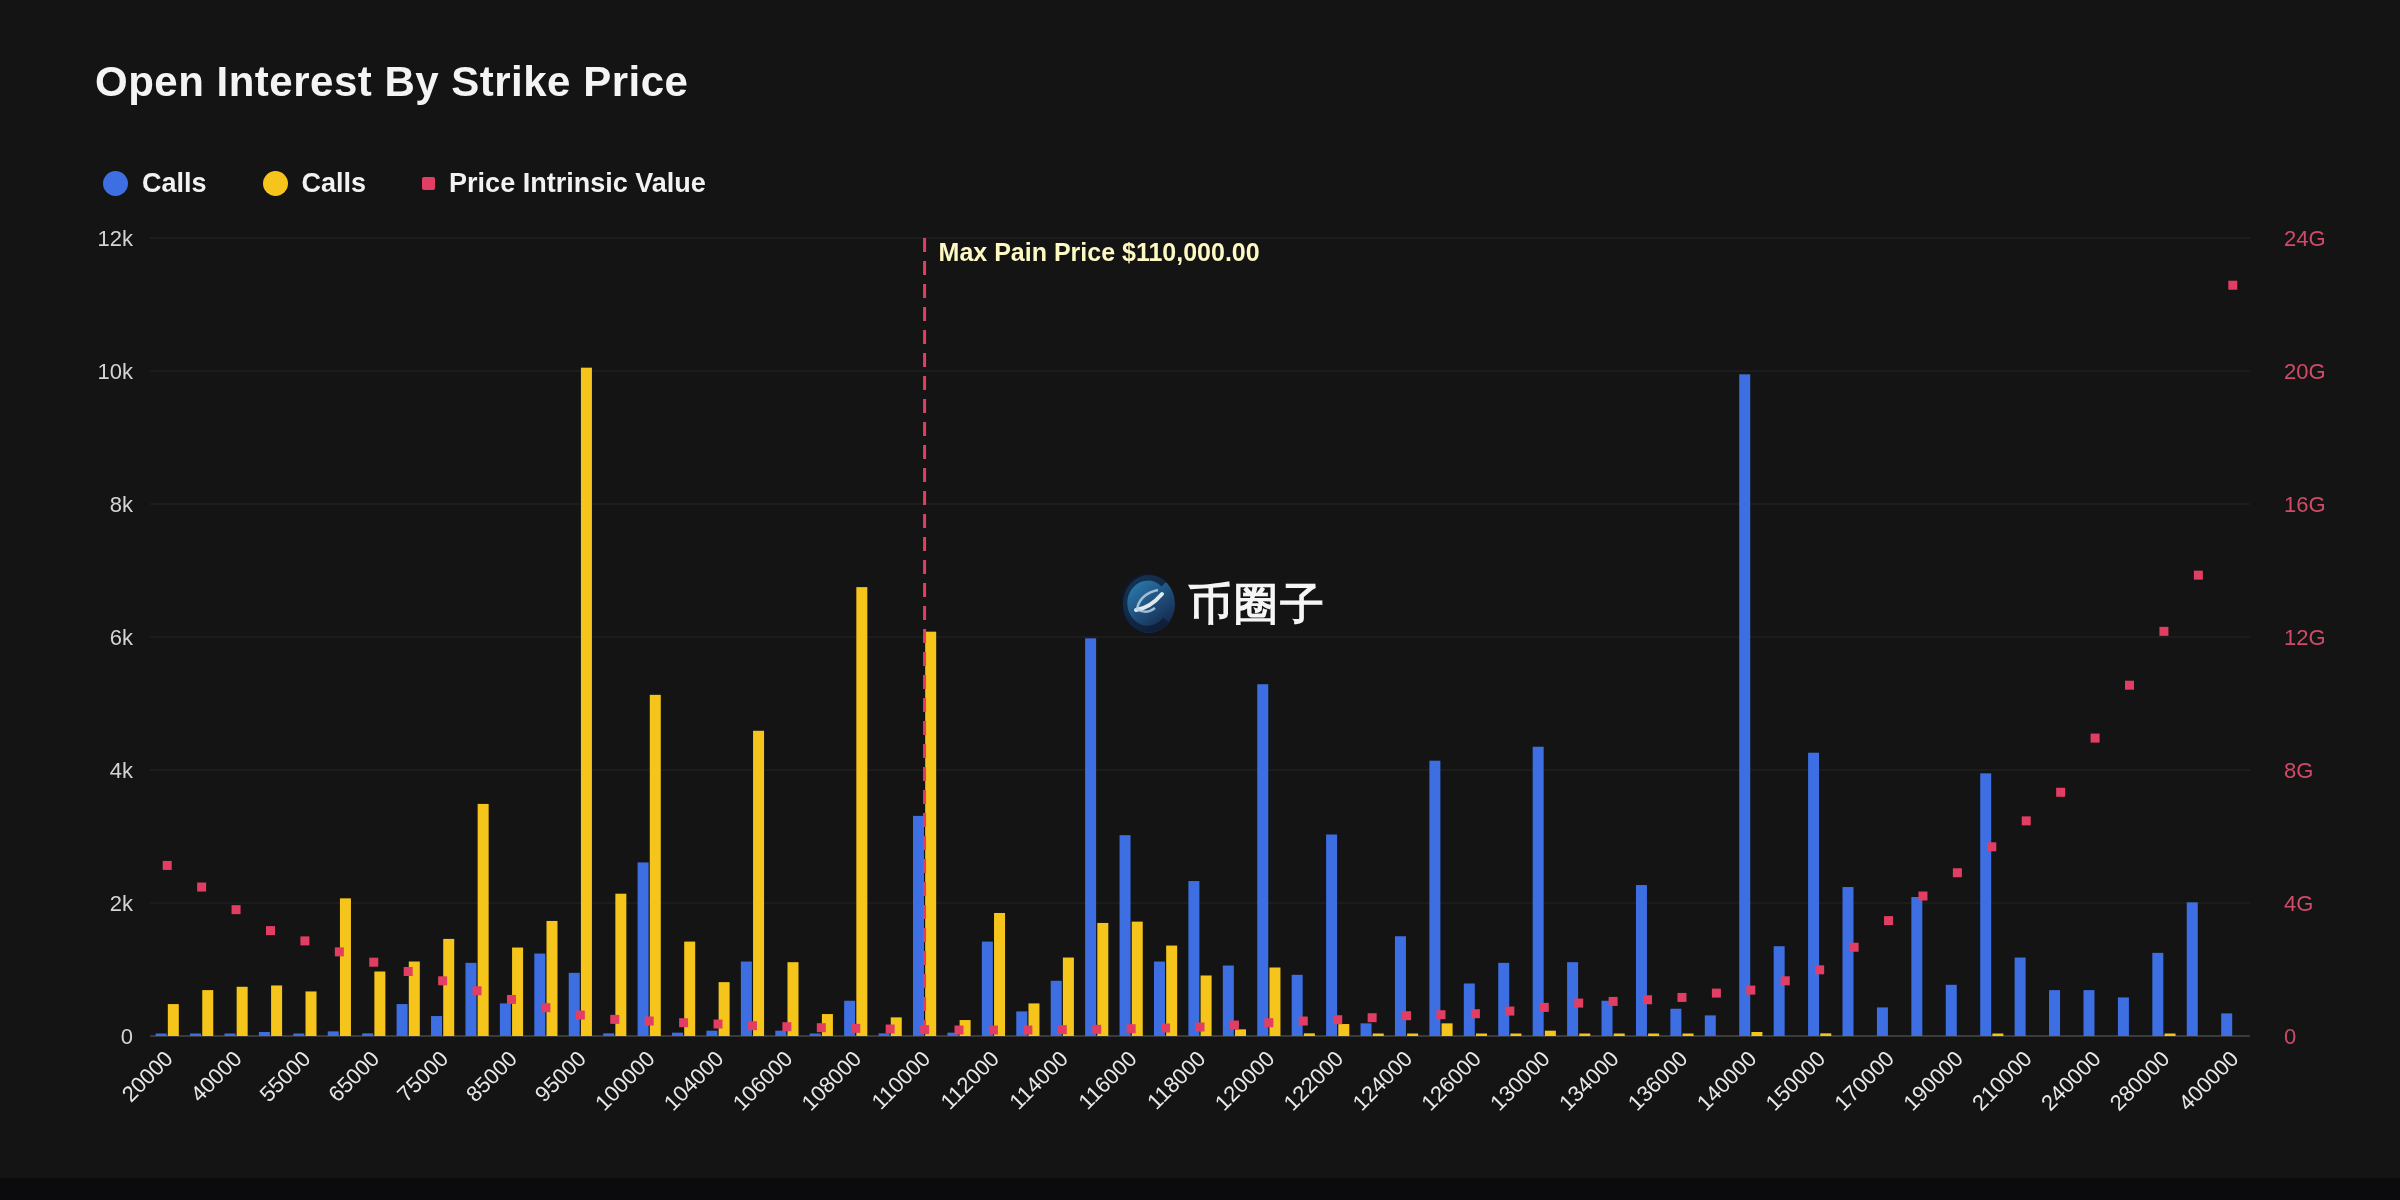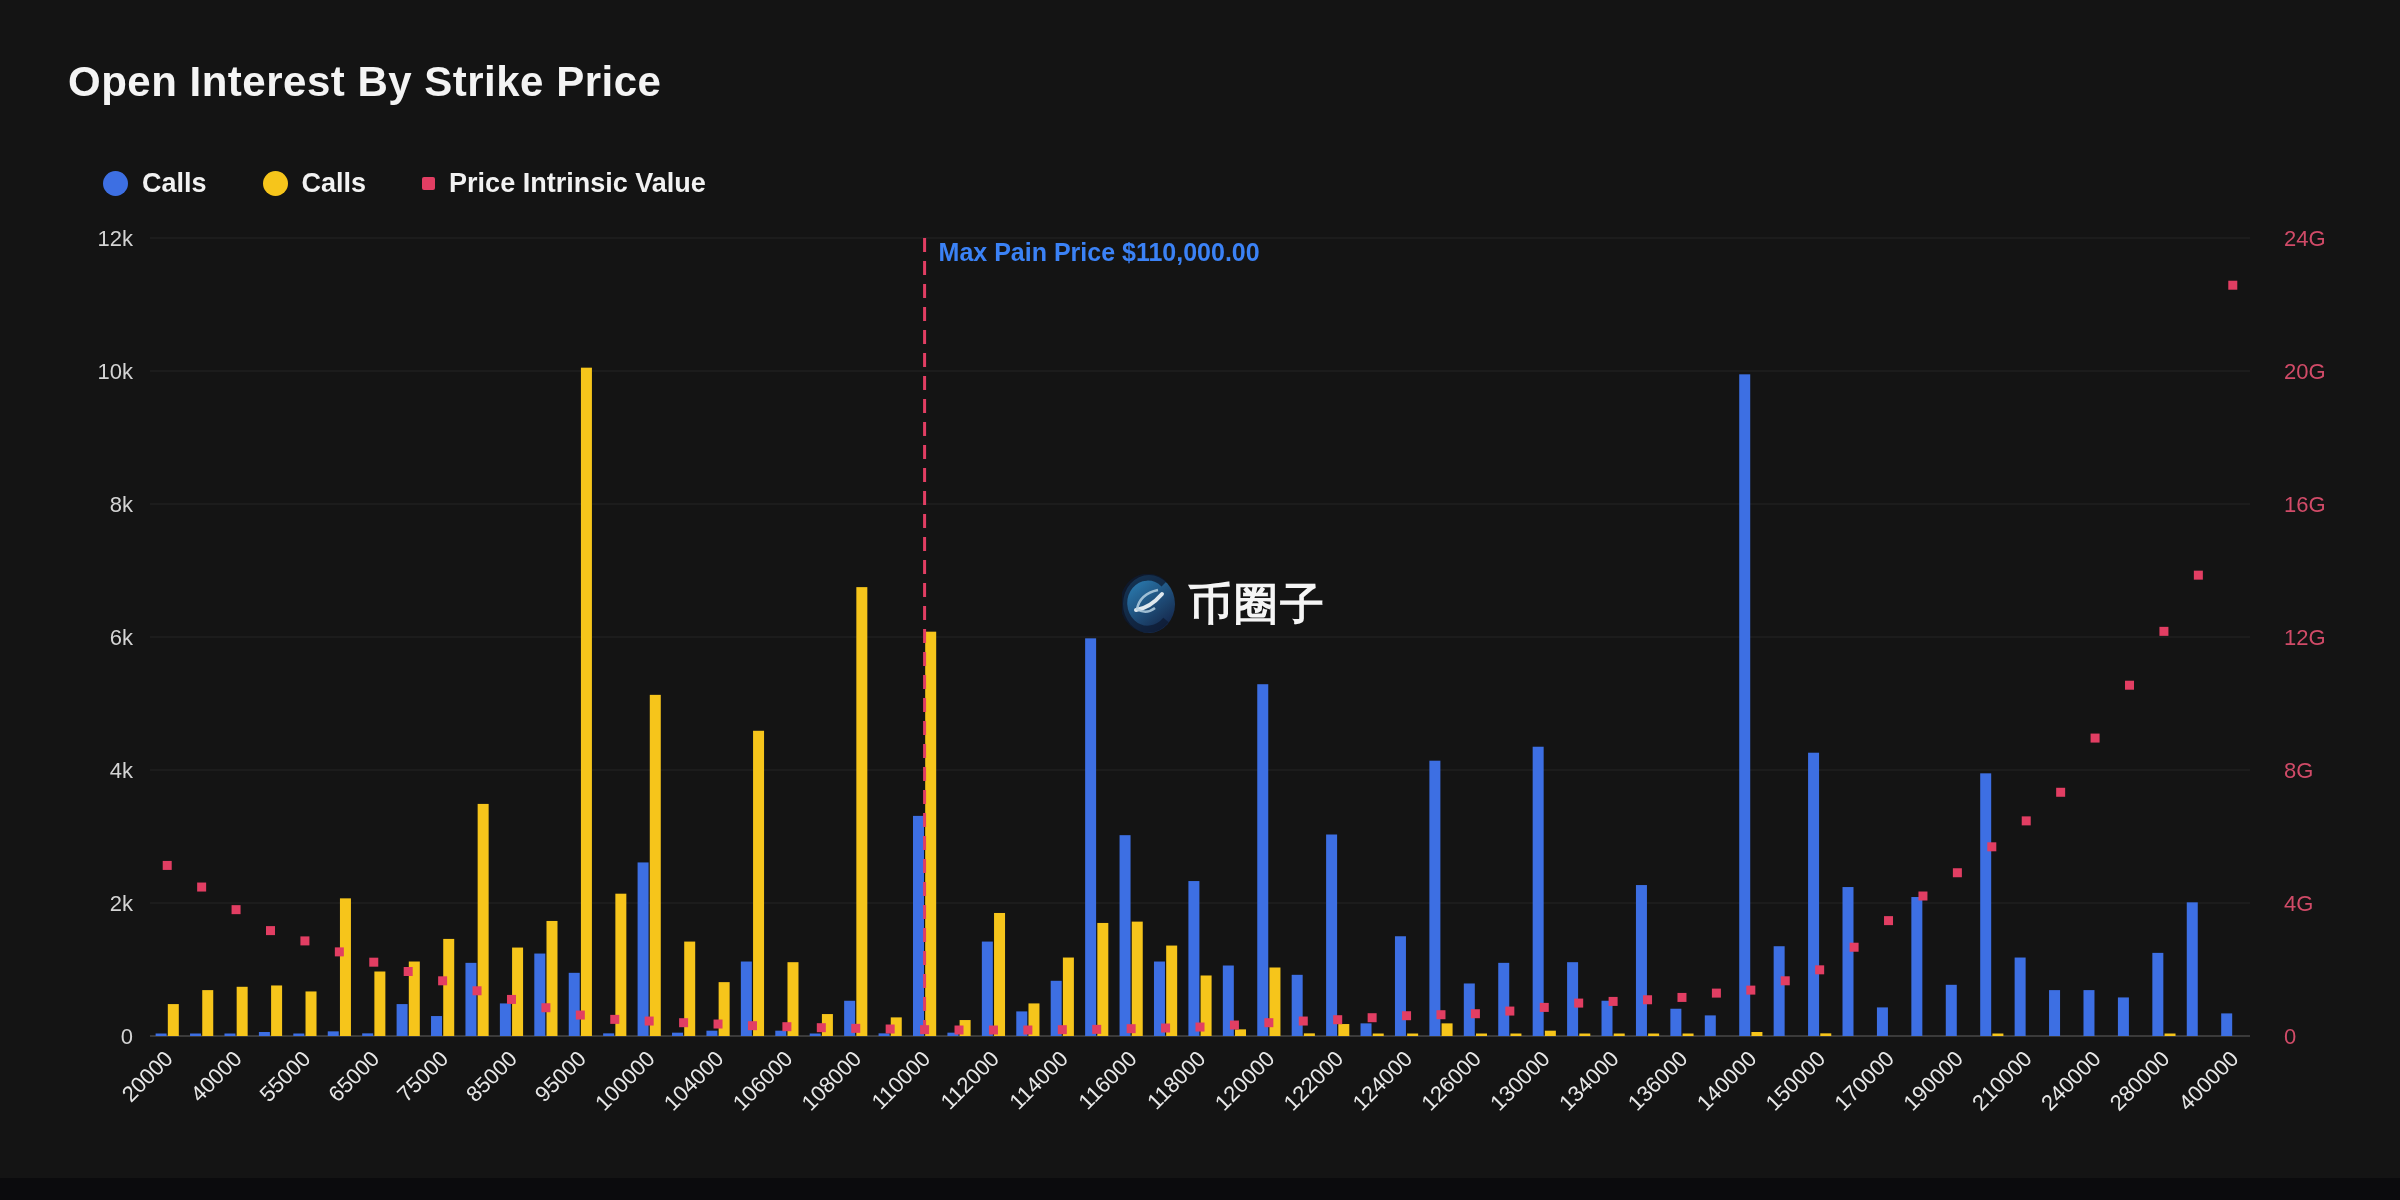--- a/index.html
+++ b/index.html
@@ -1,28 +1,28 @@
 <!DOCTYPE html>
 <html><head>
 <meta charset="utf-8">
 <style>
   html,body{margin:0;padding:0;background:#141414;width:2400px;height:1200px;overflow:hidden;
     font-family:"Liberation Sans",sans-serif;}
   .page{position:relative;width:2400px;height:1200px;background:#141414;}
-  .chart-title{position:absolute;left:68px;top:58px;margin:0;font-size:42px;font-weight:bold;
+  .chart-title{position:absolute;left:95px;top:58px;margin:0;font-size:42px;font-weight:bold;
     color:#f4f4f4;letter-spacing:.5px;}
   .legend{position:absolute;left:103px;top:168px;display:flex;align-items:flex-end;}
   .legend-item{display:flex;align-items:center;margin-right:56px;cursor:pointer;}
   .swatch{display:inline-block;margin-right:14px;}
   .swatch.circle{width:25px;height:25px;border-radius:50%;}
   .swatch.square{width:13px;height:13px;border-radius:2px;}
   .legend-item span.lbl{color:#f2f2f2;font-size:27px;font-weight:bold;}
   #chart{position:absolute;left:0;top:0;width:2400px;height:1200px;}
   svg text{font-family:"Liberation Sans",sans-serif;}
-  .maxpain-label{position:absolute;top:238px;font-size:25px;font-weight:bold;color:#3b82f6;
+  .maxpain-label{position:absolute;top:238px;font-size:25px;font-weight:bold;color:#fef9c3;
     white-space:nowrap;}
   .watermark{position:absolute;left:1122px;top:574px;display:flex;align-items:center;opacity:.96;}
   .wm-logo{width:56px;height:60px;margin-right:10px;}
   .wm-text{color:#ffffff;font-size:44px;font-weight:bold;letter-spacing:2px;
     font-family:"DejaVu Sans","Liberation Sans",sans-serif;}
   .footer-strip{position:absolute;left:0;bottom:0;width:2400px;height:22px;background:#0b0b0d;}
 </style>
 </head>
 <body>
 

